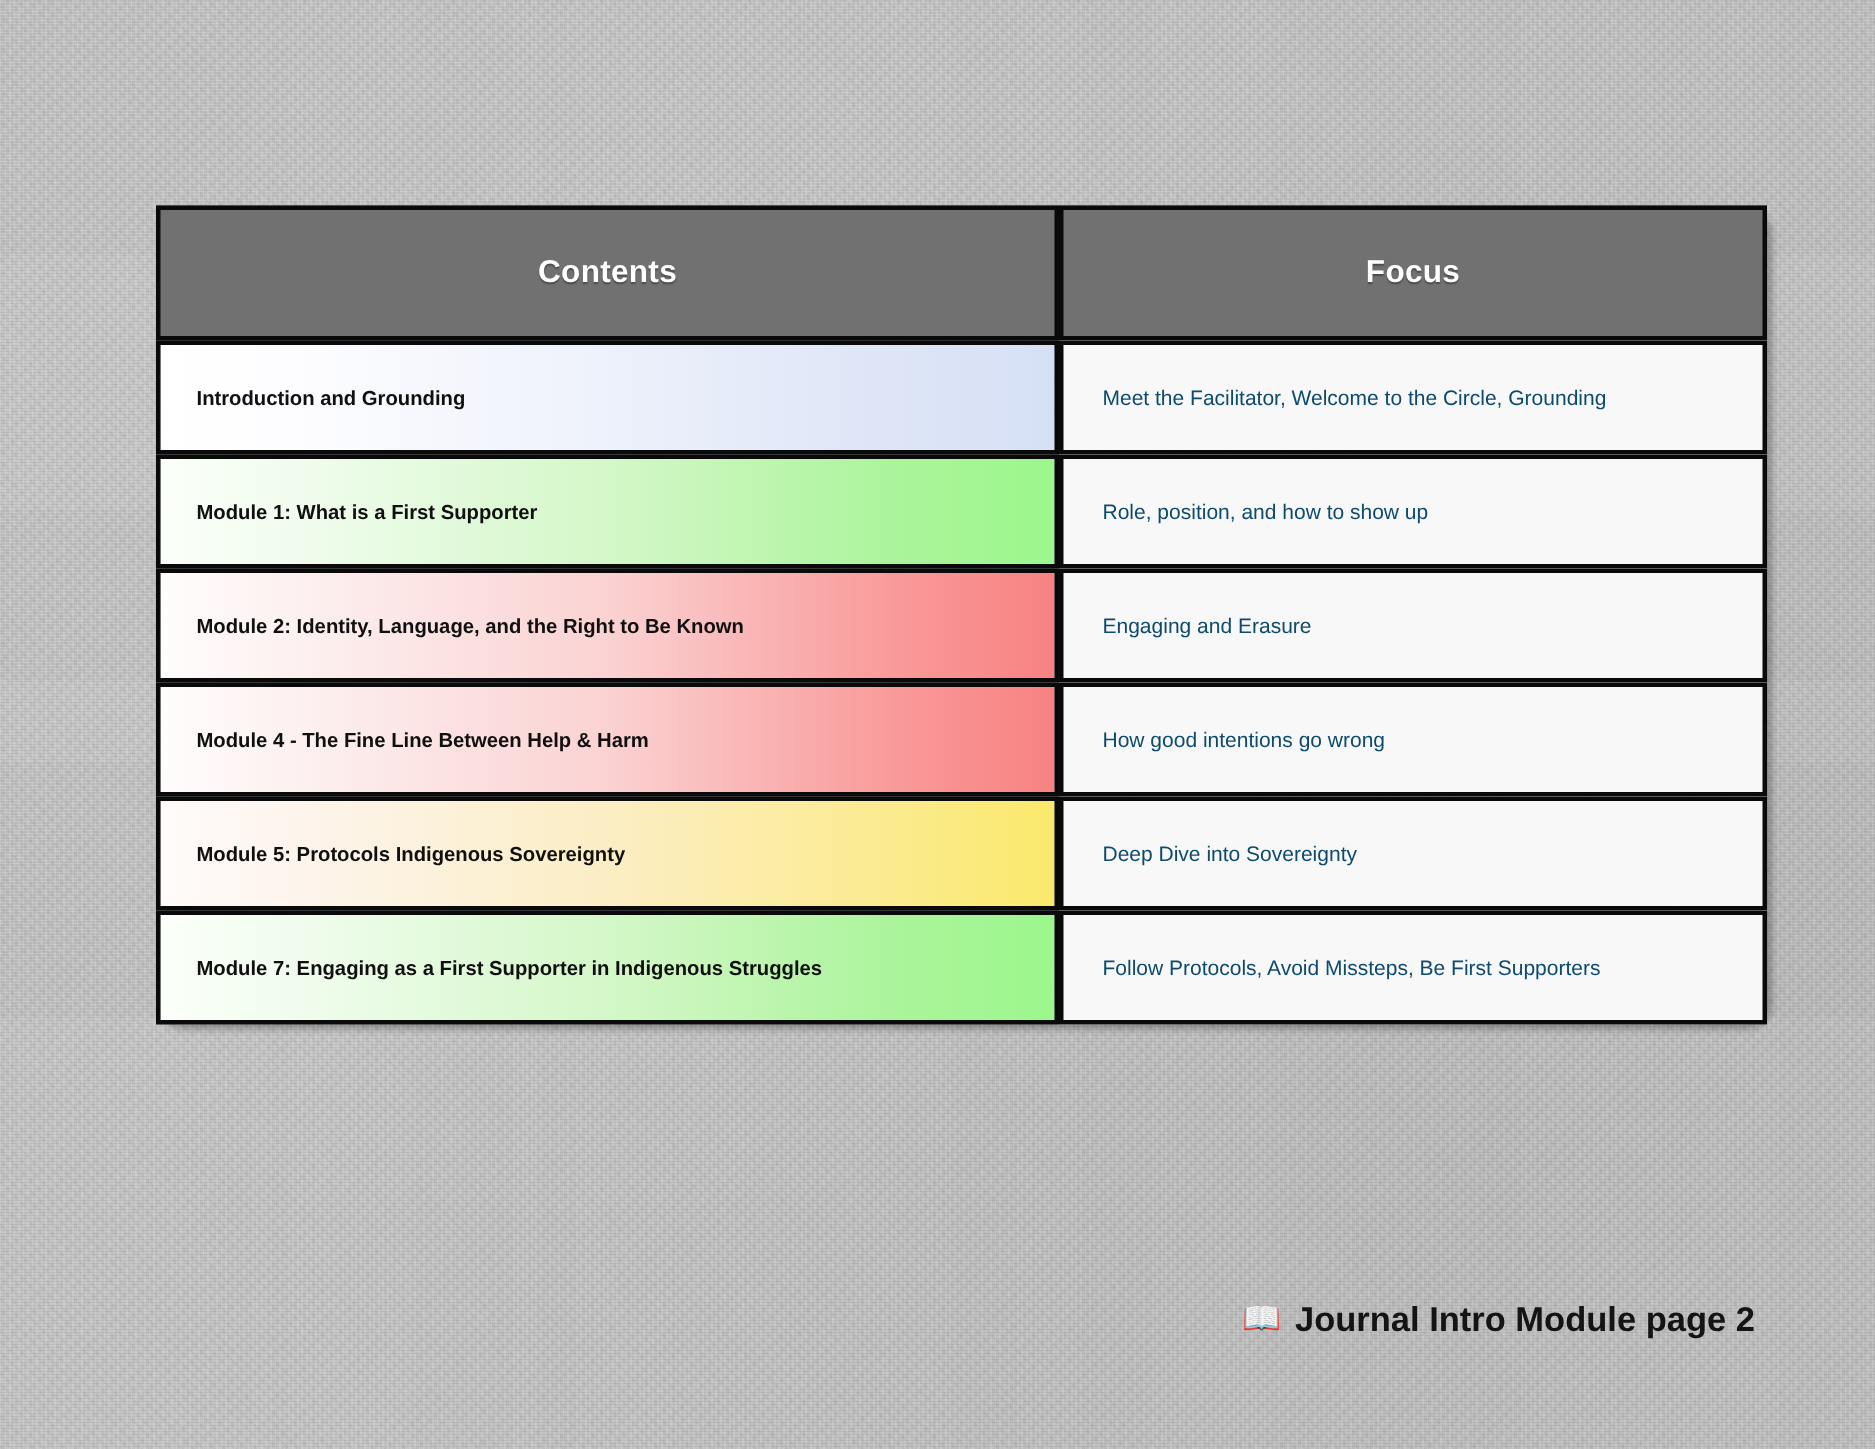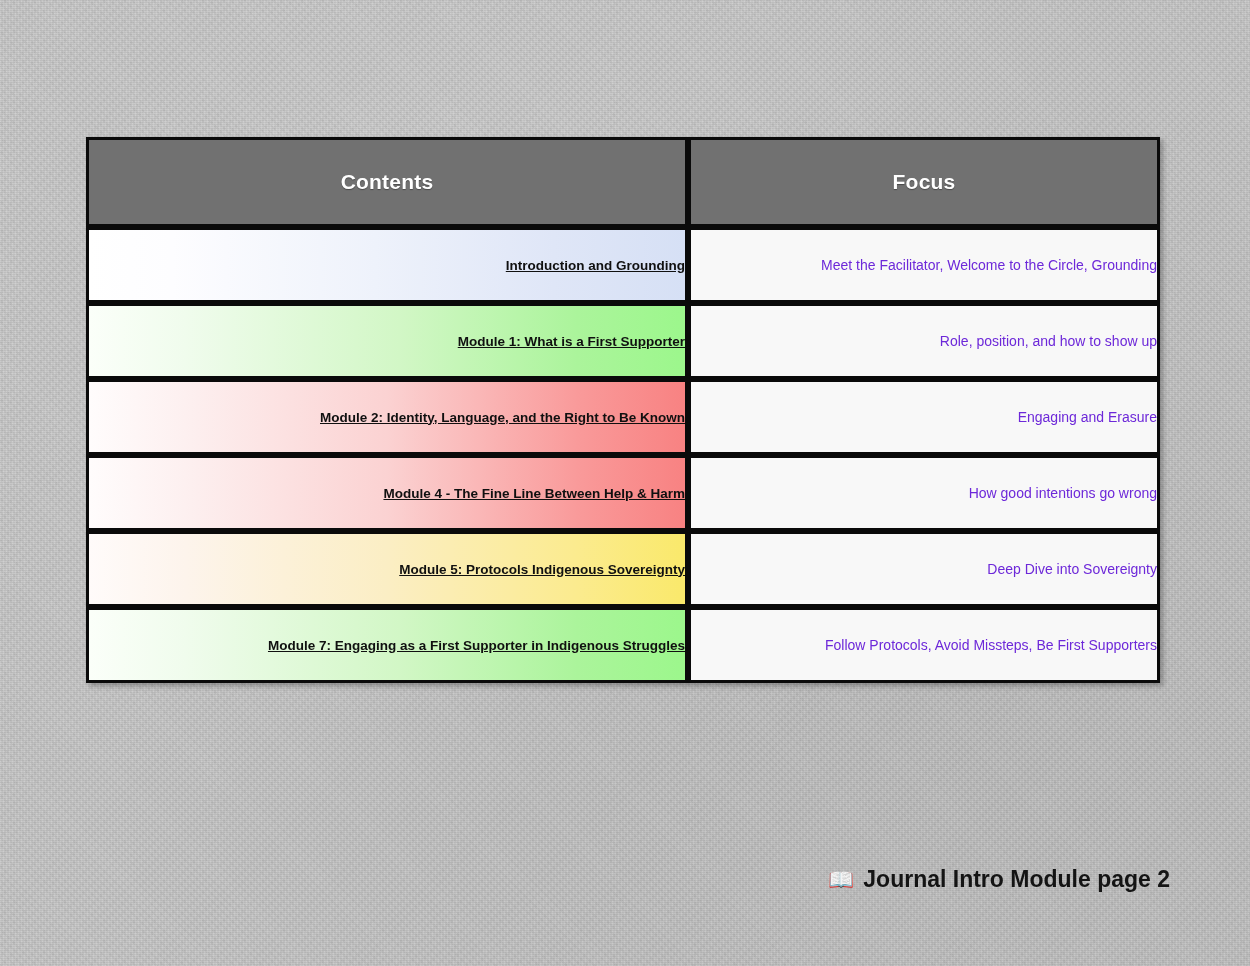--- a/index.html
+++ b/index.html
@@ -32,27 +32,28 @@
 
   #slide {
     position: absolute;
     inset: 0;
     z-index: 1;
   }
 
   
   .toc-table {
     position: absolute;
-    left: 86px;
+    left: 104px;
     top: 137px;
     width: 1074px;
     border-collapse: separate;
     border-spacing: 0;
     table-layout: fixed;
     box-shadow: 3px 3px 5px rgba(0,0,0,0.28);
+    border-radius: 16px;
   }
   .toc-table col.c-left  { width: 602px; }
   .toc-table col.c-right { width: 472px; }
 
   .toc-table th, .toc-table td {
     border: 3px solid #0a0a0a;
     padding: 0;
     vertical-align: middle;
   }
 
@@ -68,31 +69,30 @@
     text-shadow: 0 1px 1px rgba(0,0,0,0.35);
   }
 
   
   .row-left {
     height: 70px;
     font-size: 13.5px;
     font-weight: bold;
     color: #101010;
     padding-left: 24px !important;
-    text-align: right;
-    text-decoration: underline;
+    text-align: left;
   }
   .row-right {
     height: 70px;
     font-size: 14px;
     font-weight: normal;
-    color: #6d28d9;
+    color: #0c4a6e;
     background: #f8f8f8;
     padding-left: 26px !important;
-    text-align: right;
+    text-align: left;
   }
 
   
   .grad-blue   { background: linear-gradient(to right, #ffffff 0%, #fdfdff 14%, #eef2fb 48%, #dfe6f7 78%, #d6e0f5 100%); }
   .grad-green  { background: linear-gradient(to right, #fbfff9 0%, #f0fced 16%, #d2f7c6 52%, #abf49b 82%, #9cf78c 100%); }
   .grad-red    { background: linear-gradient(to right, #fffcfc 0%, #fdf0f0 16%, #fbd2d2 50%, #f99a9a 82%, #f88282 100%); }
   .grad-yellow { background: linear-gradient(to right, #fffbfa 0%, #fdf4ec 16%, #fbeec4 50%, #fbeb8e 82%, #fae96b 100%); }
 
   
   .footer {

